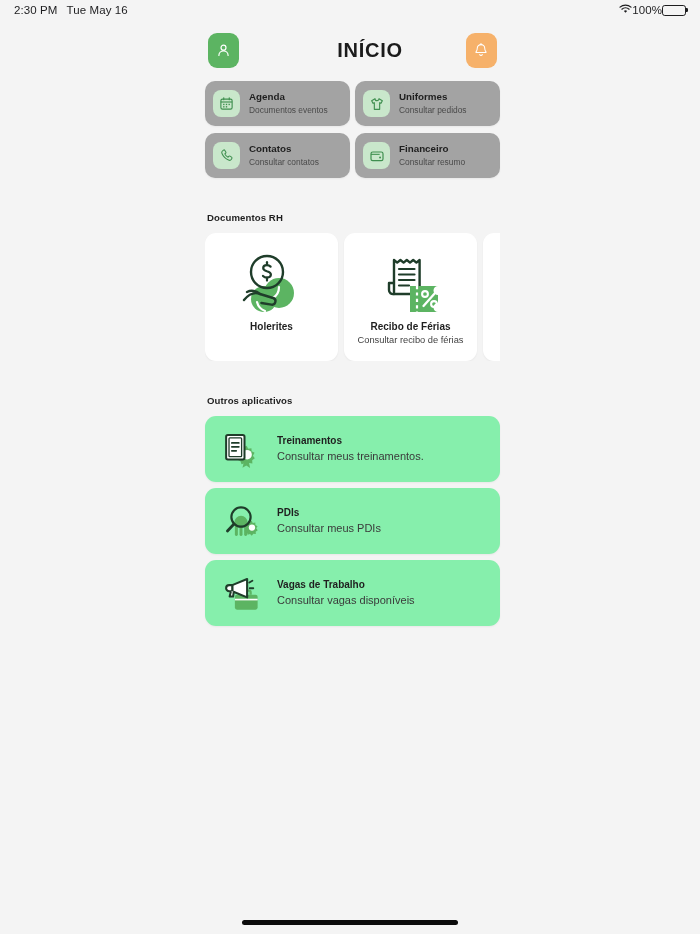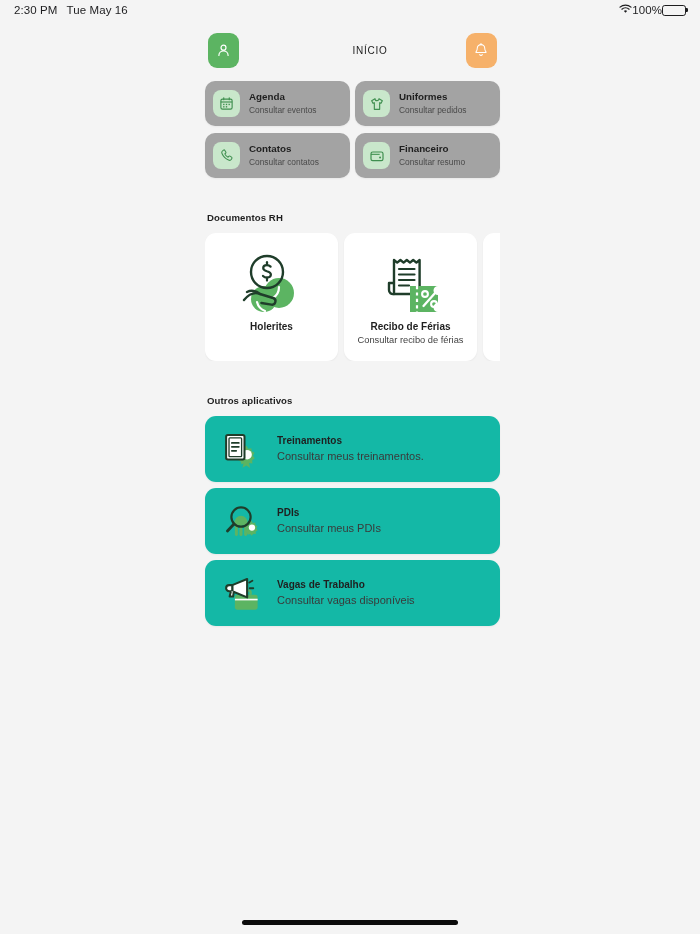--- a/index.html
+++ b/index.html
@@ -81,22 +81,22 @@
     width: 31px; height: 35px;
     border-radius: 9px;
     display: flex;
     align-items: center;
     justify-content: center;
     flex: 0 0 auto;
   }
   .icon-btn.avatar { background: #5cb462; }
   .icon-btn.bell   { background: #f6b16a; }
   .page-title {
-    font-size: 10px;
-    font-weight: 400;
+    font-size: 20px;
+    font-weight: 700;
     letter-spacing: 0.7px;
     color: #1b1b1b;
     margin-left: 35px;
   }
 
   
   .quick-grid {
     display: grid;
     grid-template-columns: 1fr 1fr;
     gap: 7px 5px;
@@ -187,21 +187,21 @@
     margin-top: 3px;
   }
 
   
   .apps-list {
     display: flex;
     flex-direction: column;
     gap: 6px;
   }
   .app-card {
-    background: #14b8a6;
+    background: #86efac;
     border-radius: 11px;
     padding: 11px 13px;
     display: flex;
     align-items: center;
     gap: 13px;
     min-height: 62px;
     box-shadow: 0 1px 2px rgba(0,0,0,0.05);
   }
   .app-icon {
     width: 46px; height: 44px;
@@ -289,21 +289,21 @@
             <line x1="16.4" y1="2.8" x2="16.4" y2="6" stroke="#3f8f4f" stroke-width="1.8" stroke-linecap="round"></line>
             <rect x="6.6" y="12.4" width="2.2" height="2.2" fill="#3f8f4f"></rect>
             <rect x="10.9" y="12.4" width="2.2" height="2.2" fill="#3f8f4f"></rect>
             <rect x="15.2" y="12.4" width="2.2" height="2.2" fill="#3f8f4f"></rect>
             <rect x="6.6" y="16.2" width="2.2" height="2.2" fill="#3f8f4f"></rect>
             <rect x="10.9" y="16.2" width="2.2" height="2.2" fill="#3f8f4f"></rect>
           </svg>
         </div>
         <div class="quick-text">
           <div class="quick-title">Agenda</div>
-          <div class="quick-sub">Consultar eventos</div>
+          <div class="quick-sub">Documentos eventos</div>
         </div>
       </div>
 
       <div class="quick-card">
         <div class="quick-tile">
           <svg width="16" height="16" viewBox="0 0 24 24">
             <path d="M9 4 L4 7 L6 11 L8 10 V20 H16 V10 L18 11 L20 7 L15 4 a3 3 0 0 1-6 0 Z" fill="none" stroke="#3f8f4f" stroke-width="1.7" stroke-linejoin="round"></path>
           </svg>
         </div>
         <div class="quick-text">

